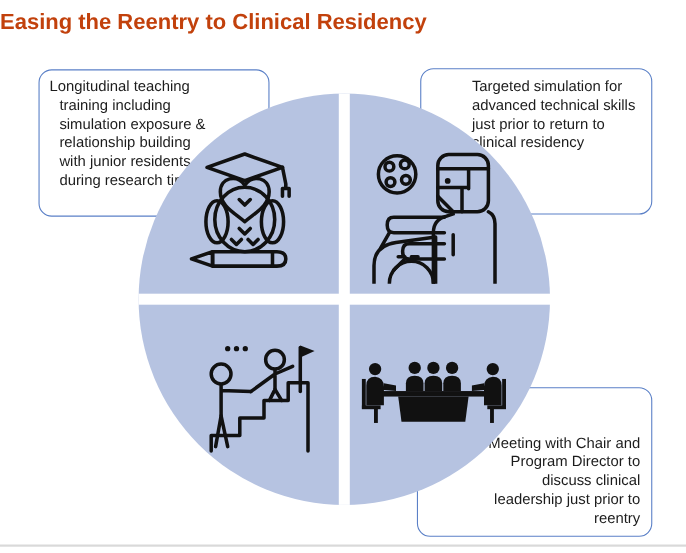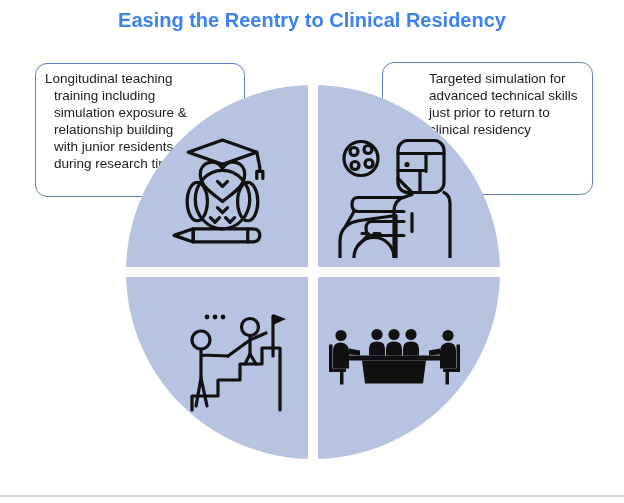--- a/index.html
+++ b/index.html
@@ -8,22 +8,22 @@
     --text:#1c1c1c;
     --icon:#111111;
     --divider:#d9d9d9;
   }
   html,body{margin:0;padding:0;background:#fff;}
   .stage{
     position:relative;width:624px;height:503px;background:#ffffff;
     font-family:"Liberation Sans","DejaVu Sans",sans-serif;overflow:hidden;
   }
   .title{
-    position:absolute;top:9px;left:0;width:100%;text-align:center;
-    font-size:20px;font-weight:bold;color:#3b82f6;margin:0;
+    position:absolute;top:9px;left:0;width:100%;text-align:left;
+    font-size:20px;font-weight:bold;color:#c2410c;margin:0;
   }
   .callout{
     position:absolute;background:#fff;border:1.4px solid var(--box-border);
     border-radius:12px;box-sizing:border-box;z-index:1;display:flex;
   }
   .callout p{
     margin:0;font-size:13.5px;line-height:17px;color:var(--text);width:100%;
   }
   .box-tl{left:35px;top:63px;width:210px;height:134px;align-items:flex-start;}
   .box-tl p{padding:6px 44px 0 9px;text-indent:-9px;padding-left:18px;text-align:left;}
@@ -56,20 +56,23 @@
 
 <div class="stage">
 
   <h1 class="title">Easing the Reentry to Clinical Residency</h1>
 
   <div class="callout box-tl">
     <p>Longitudinal teaching training including simulation exposure &amp; relationship building with junior residents during research time</p>
   </div>
   <div class="callout box-tr">
     <p>Targeted simulation for advanced technical skills just prior to return to clinical residency</p>
+  </div>
+  <div class="callout box-br">
+    <p>Meeting with Chair and Program Director to discuss clinical leadership just prior to reentry</p>
   </div>
 
   <div class="circle">
     <div class="gap-v"></div>
     <div class="gap-h"></div>
   </div>
 
   <svg class="icon icon-owl" width="111" height="115" viewBox="0 0 110 114">
     <path class="stroke" d="M26,93 L7,99.5 L26,106 Z"></path>
     <path class="stroke" d="M26,93 H84 Q92,93 92,99.5 Q92,106 84,106 H26 Z"></path>

